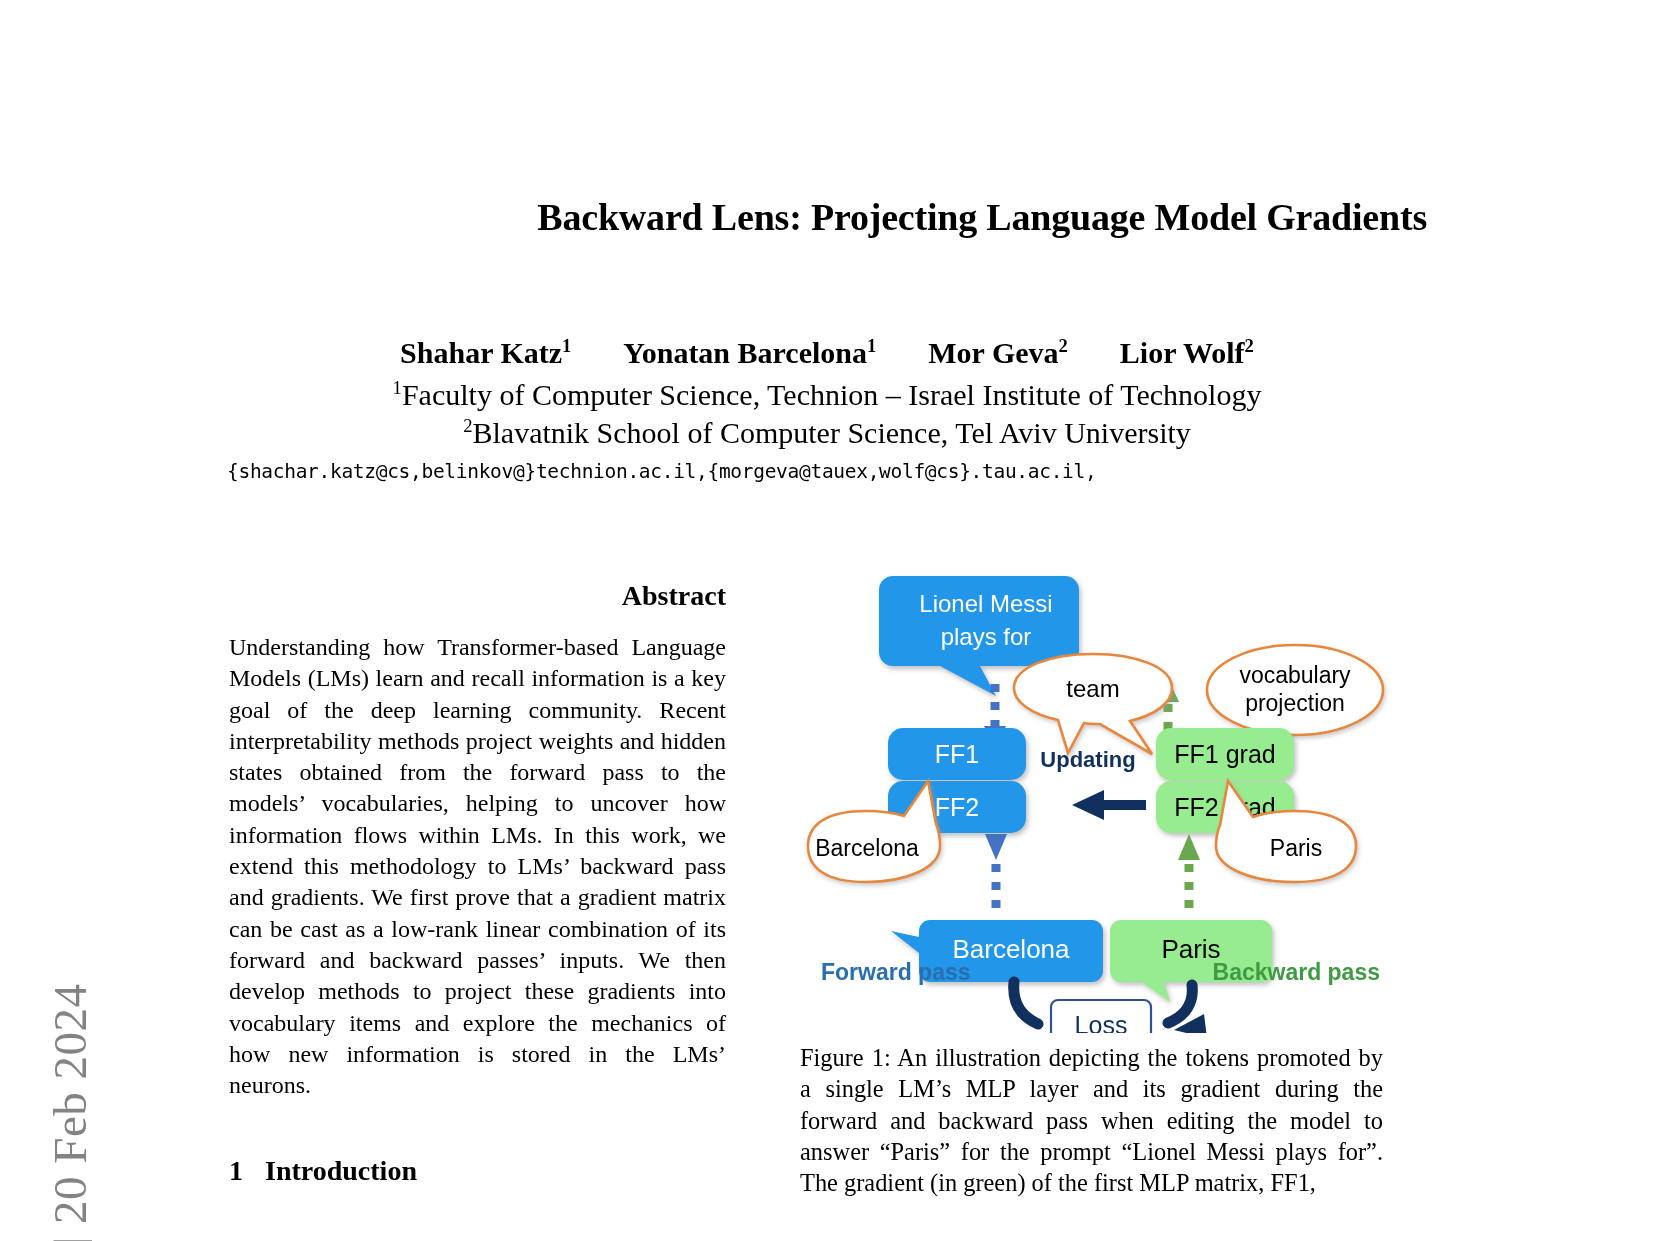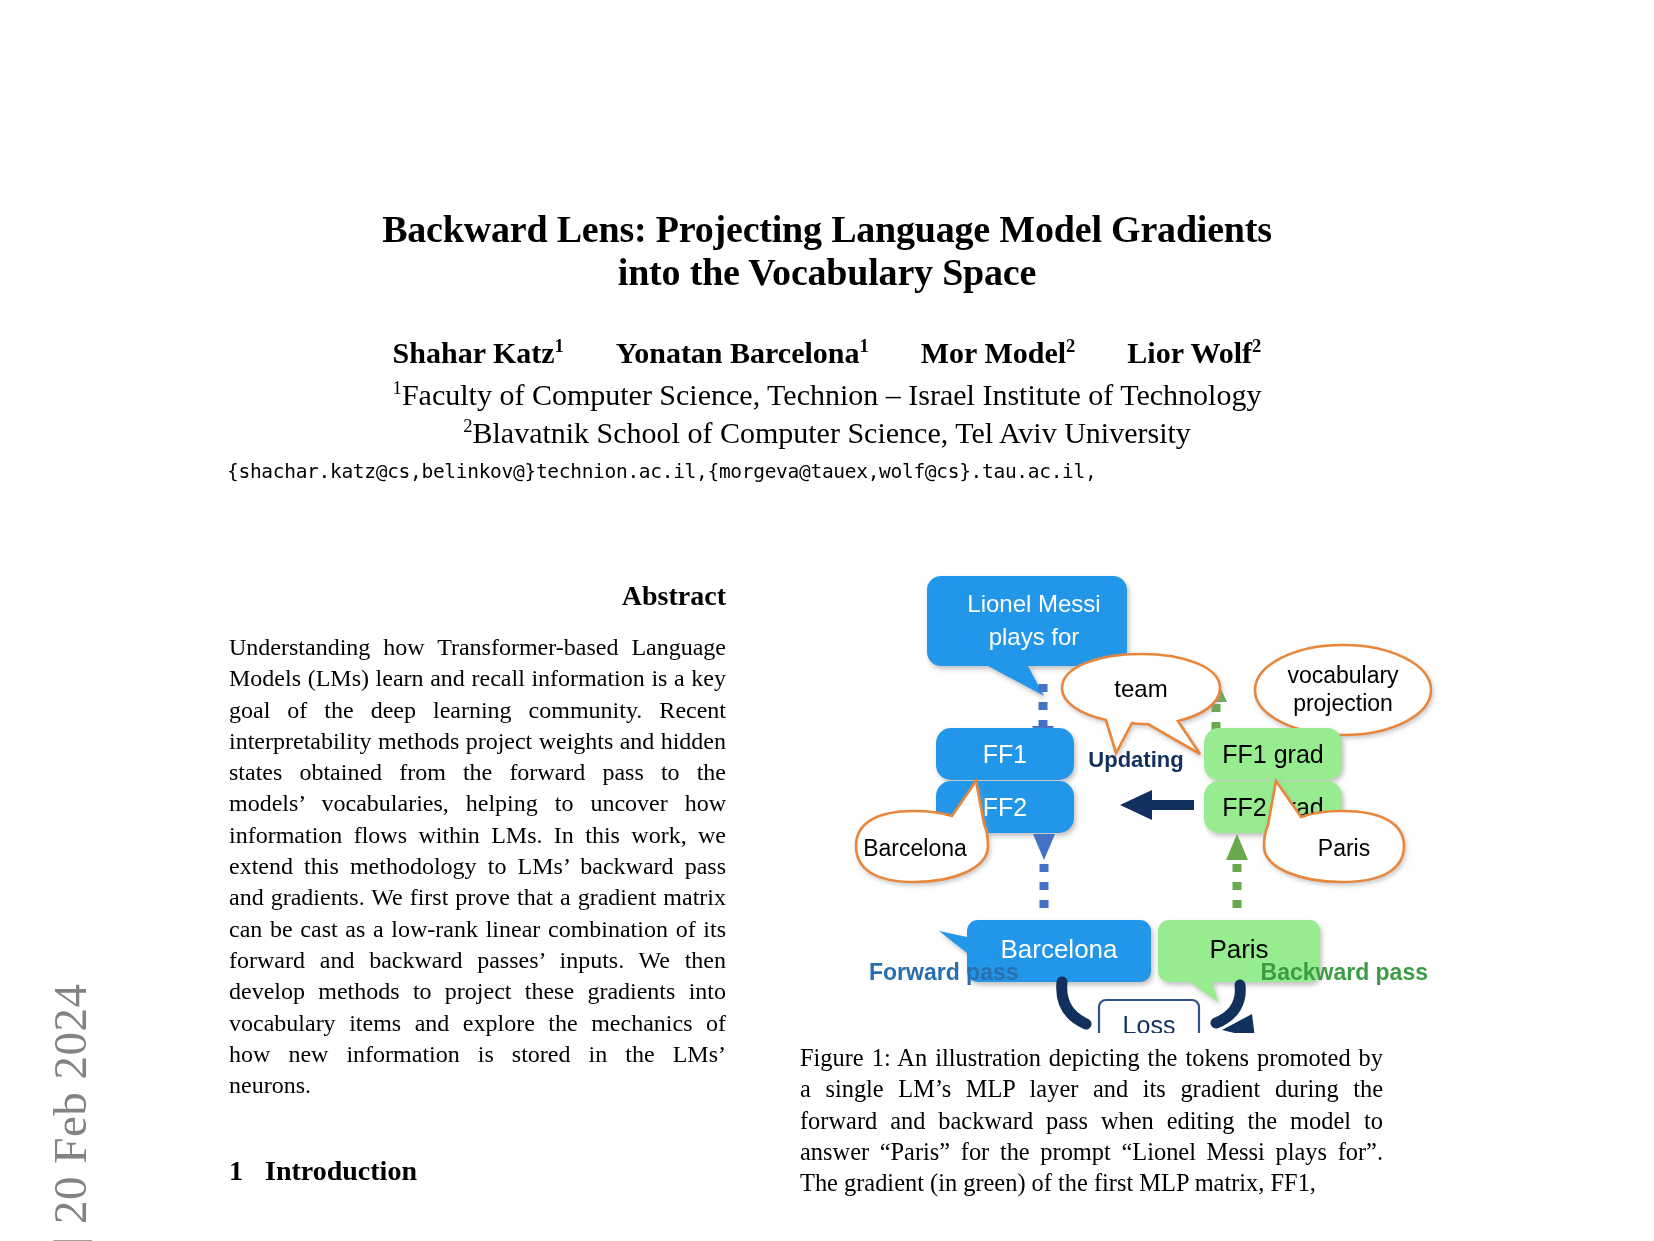--- a/index.html
+++ b/index.html
@@ -36,23 +36,23 @@
     font-size: 47px;
     color: #838383;
     white-space: nowrap;
     letter-spacing: 0.5px;
   }
 
   
   #title-block {
     position: absolute;
     left: 227px;
-    top: 208px;
+    top: 196px;
     width: 1200px;
-    text-align: center;
+    text-align: right;
   }
   #paper-title {
     font-size: 38px;
     font-weight: bold;
     line-height: 1.14;
     letter-spacing: -0.2px;
     margin: 0;
   }
 
   #authors-row {
@@ -129,21 +129,21 @@
     top: 1155px;
     width: 497px;
     font-size: 28px;
     font-weight: bold;
   }
   #intro-heading .num { margin-right: 22px; }
 
   
   #figure-area {
     position: absolute;
-    left: 848px;
+    left: 800px;
     top: 568px;
     width: 600px;
     height: 465px;
   }
   #figure-svg { display: block; }
 
   #figure-caption {
     position: absolute;
     left: 800px;
     top: 1042px;
@@ -156,26 +156,25 @@
 </head>
 <body>
 
 <div id="arxiv-stamp">
   <div class="vtext">[cs.CL]  20 Feb 2024</div>
 </div>
 
 <div id="title-block">
   <div id="paper-title">
     <span>Backward Lens: Projecting Language Model Gradients</span><br>
-    <span>into the Vocabulary Space</span>
   </div>
 </div>
 
 <div id="authors-row">
-  <span class="author"><span>Shahar Katz</span><sup class="mark">1</sup></span><span class="author"><span>Yonatan Barcelona</span><sup class="mark">1</sup></span><span class="author"><span>Mor Model</span><sup class="mark">2</sup></span><span class="author"><span>Lior Wolf</span><sup class="mark">2</sup></span>
+  <span class="author"><span>Shahar Katz</span><sup class="mark">1</sup></span><span class="author"><span>Yonatan Barcelona</span><sup class="mark">1</sup></span><span class="author"><span>Mor Geva</span><sup class="mark">2</sup></span><span class="author"><span>Lior Wolf</span><sup class="mark">2</sup></span>
 </div>
 
 <div class="affil" id="affil-1"><sup class="mark">1</sup><span>Faculty of Computer Science, Technion – Israel Institute of Technology</span></div>
 <div class="affil" id="affil-2"><sup class="mark">2</sup><span>Blavatnik School of Computer Science, Tel Aviv University</span></div>
 
 <div id="emails">{shachar.katz@cs,belinkov@}technion.ac.il,{morgeva@tauex,wolf@cs}.tau.ac.il,</div>
 
 <div id="abstract-heading">Abstract</div>
 <div id="abstract-body">Understanding how Transformer-based Language Models (LMs) learn and recall information is a key goal of the deep learning community. Recent interpretability methods project weights and hidden states obtained from the forward pass to the models’ vocabularies, helping to uncover how information flows within LMs. In this work, we extend this methodology to LMs’ backward pass and gradients. We first prove that a gradient matrix can be cast as a low-rank linear combination of its forward and backward passes’ inputs. We then develop methods to project these gradients into vocabulary items and explore the mechanics of how new information is stored in the LMs’ neurons.</div>
 

